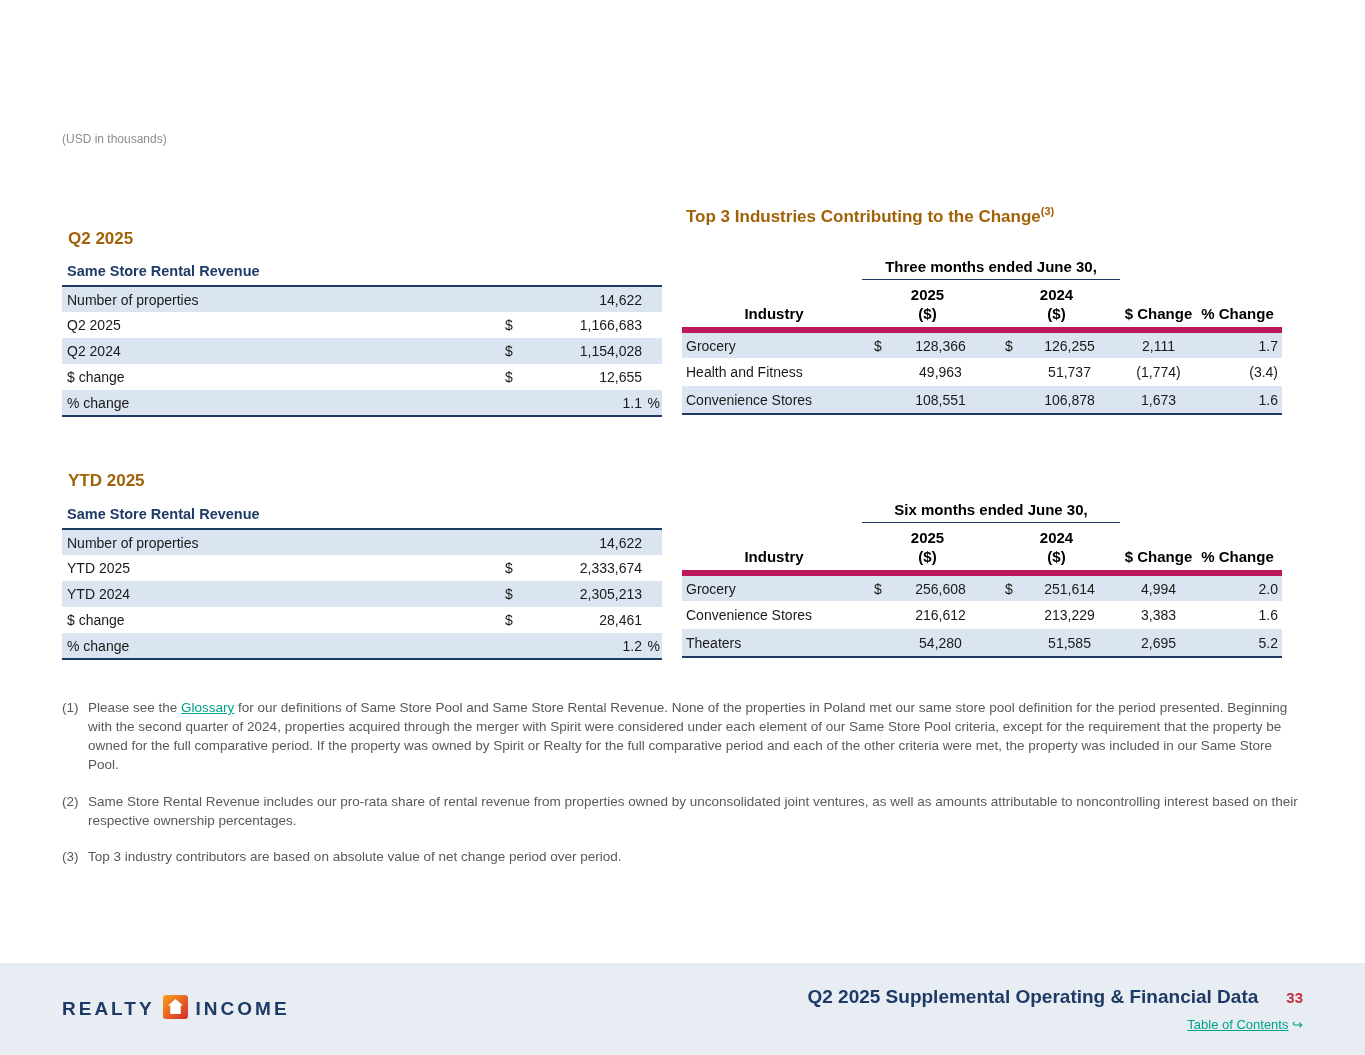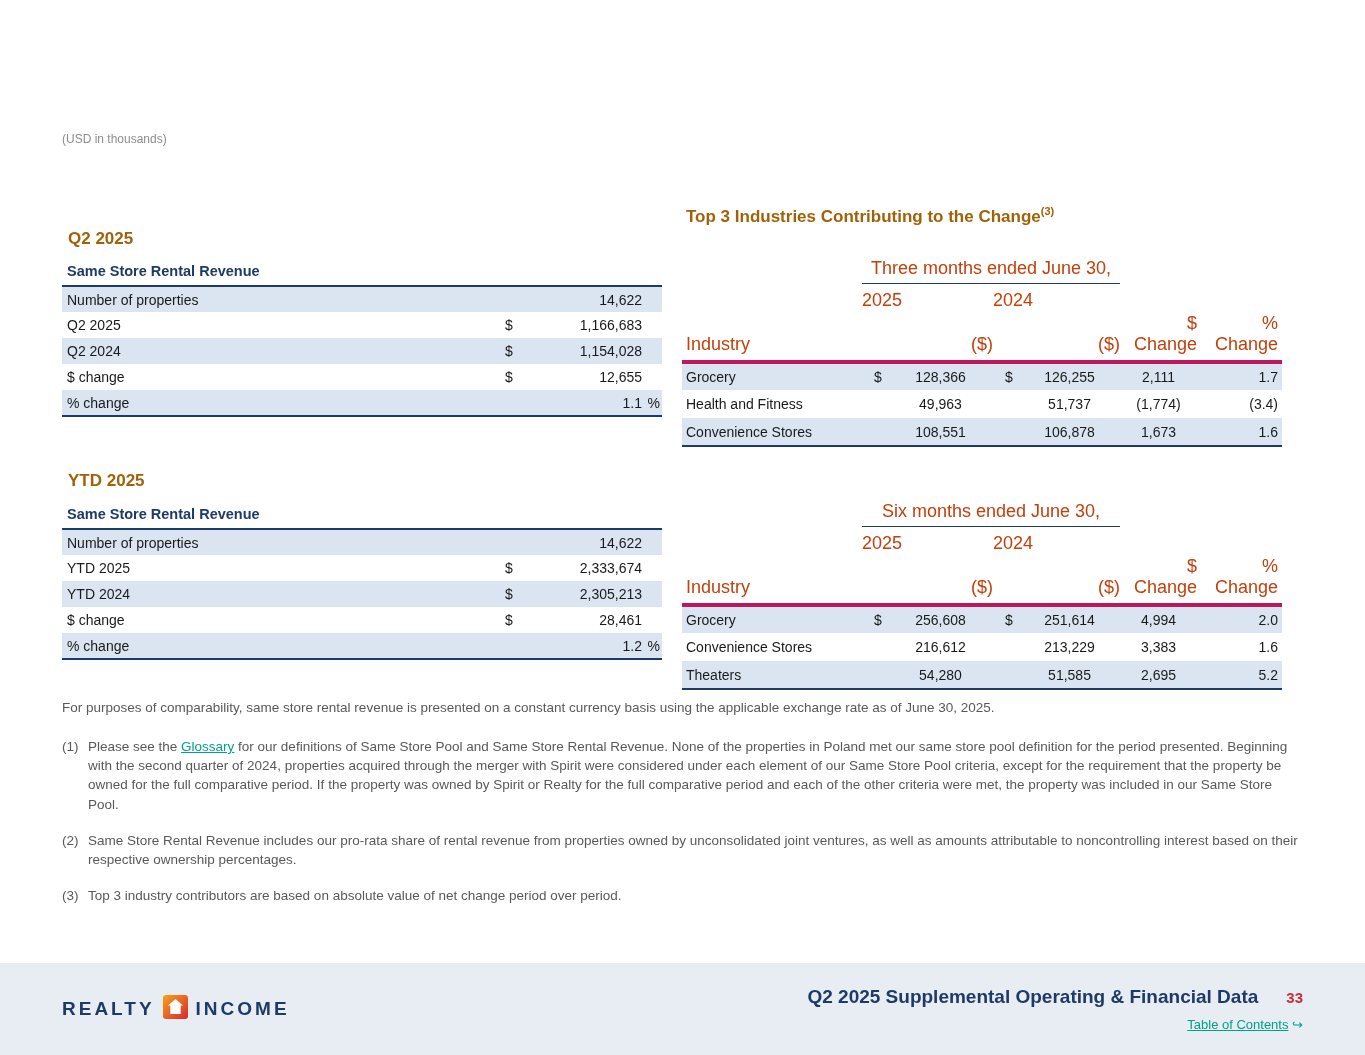--- a/index.html
+++ b/index.html
@@ -28,24 +28,24 @@
 
   .ss-table thead th { text-align: left; font-size: 14.5px; font-weight: bold; color: #1e3a66;
                        padding: 0 0 6px 5px; border-bottom: 2px solid #1e3a66; }
   .ss-table td { font-size: 14px; color: #1a1a1a; height: 26px; padding: 0; }
   .ss-table td.lbl { padding-left: 5px; }
   .ss-table td.dol { padding-left: 8px; }
   .ss-table td.val { text-align: right; }
   .ss-table td.sfx { text-align: right; padding-right: 2px; }
   .ss-table tbody tr:last-child td { border-bottom: 2px solid #1e3a66; }
 
-  .ind-table th { font-weight: normal; color: #c2410c; font-size: 18px; padding: 0; }
+  .ind-table th { font-weight: bold; color: #000000; font-size: 15px; padding: 0; }
   .ind-table .period-cell { text-align: center; border-bottom: 1.5px solid #1e3a66; padding-bottom: 4px; }
-  .ind-table .year-cell { text-align: left; padding-top: 6px; padding-bottom: 2px; }
-  .ind-table .colhead-row th { border-bottom: 4px solid #be185d; vertical-align: bottom; padding-bottom: 5px; }
+  .ind-table .year-cell { text-align: center; padding-top: 6px; padding-bottom: 2px; }
+  .ind-table .colhead-row th { border-bottom: 6px solid #be185d; vertical-align: bottom; padding-bottom: 5px; text-align: center; }
   .ind-table .ind-h  { text-align: left; padding-left: 4px; }
   .ind-table .unit-h { text-align: right; }
   .ind-table .chg-h  { text-align: right; }
   .ind-table .pct-h  { text-align: right; padding-right: 4px; }
   .ind-table td { font-size: 14px; color: #1a1a1a; height: 28px; padding: 0; }
   .ind-table td.ind { padding-left: 4px; }
   .ind-table td.dol { padding-left: 12px; }
   .ind-table td.val { text-align: center; }
   .ind-table td.pct { text-align: right; padding-right: 4px; }
   .ind-table tbody tr:last-child td { border-bottom: 2px solid #1e3a66; }
@@ -289,21 +289,20 @@
         <td class="val">54,280</td>
         <td class="dol"></td>
         <td class="val">51,585</td>
         <td class="val">2,695</td>
         <td class="pct">5.2</td>
       </tr>
     </tbody>
   </table>
 
   <div class="footnotes">
-    <p class="intro">For purposes of comparability, same store rental revenue is presented on a constant currency basis using the applicable exchange rate as of June 30, 2025.</p>
     <div class="fn">
       <div class="fn-marker">(1)</div>
       <div class="fn-body"><span>Please see the </span><a class="glossary">Glossary</a><span> for our definitions of Same Store Pool and Same Store Rental Revenue. None of the properties in Poland met our same store pool definition for the period presented. Beginning with the second quarter of 2024, properties acquired through the merger with Spirit were considered under each element of our Same Store Pool criteria, except for the requirement that the property be owned for the full comparative period. If the property was owned by Spirit or Realty for the full comparative period and each of the other criteria were met, the property was included in our Same Store Pool.</span></div>
     </div>
     <div class="fn">
       <div class="fn-marker">(2)</div>
       <div class="fn-body">Same Store Rental Revenue includes our pro-rata share of rental revenue from properties owned by unconsolidated joint ventures, as well as amounts attributable to noncontrolling interest based on their respective ownership percentages.</div>
     </div>
     <div class="fn">
       <div class="fn-marker">(3)</div>

